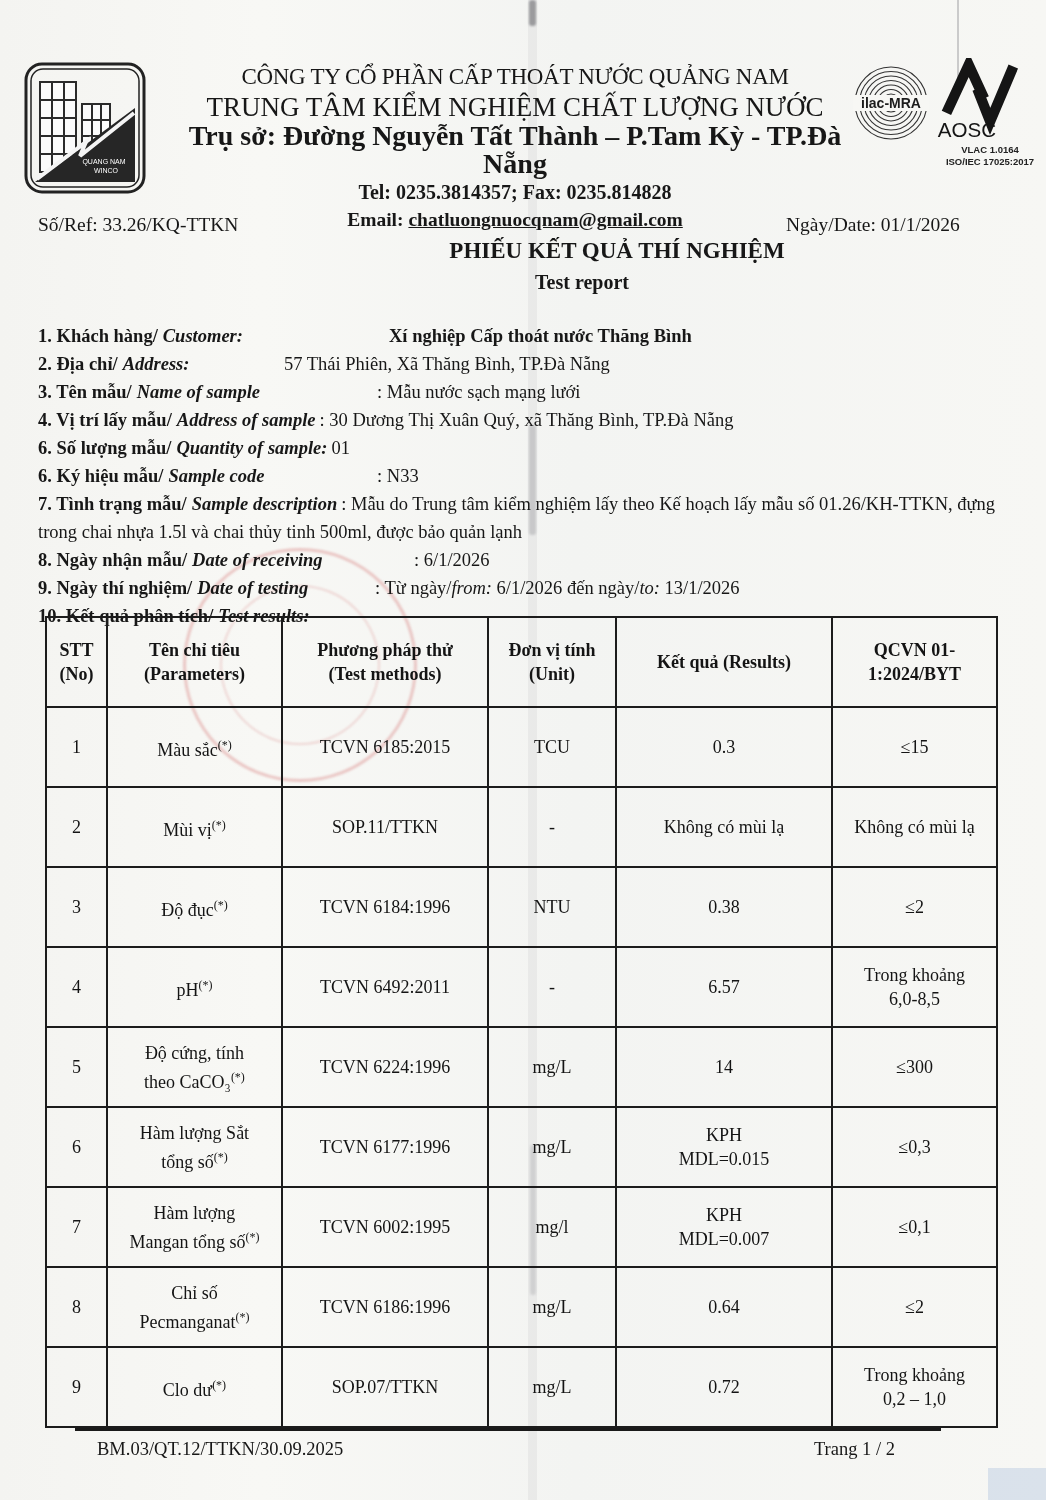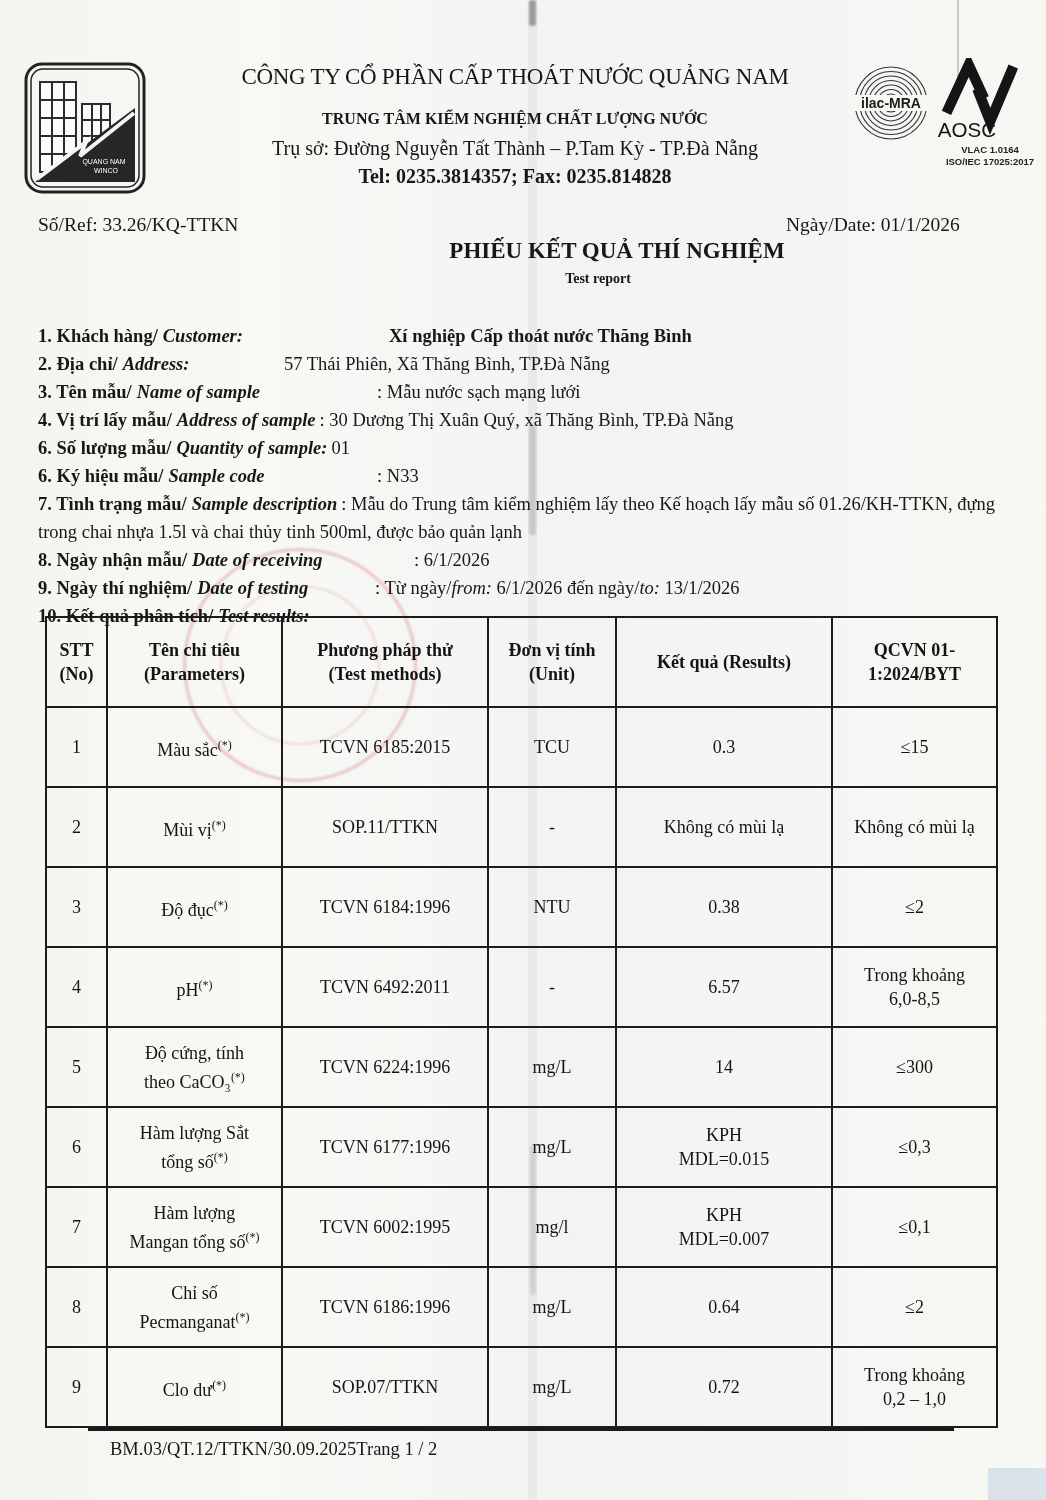--- a/index.html
+++ b/index.html
@@ -27,41 +27,41 @@
            filter:blur(0.8px); pointer-events:none; }
   .stamp::before { content:""; position:absolute; inset:0; border-radius:50%;
                    border:3px solid rgba(205,85,85,0.30); }
   .stamp::after  { content:""; position:absolute; inset:37px; border-radius:50%;
                    border:2px solid rgba(205,85,85,0.20); }
 
   
   .logo-left { position:absolute; left:22px; top:60px; }
   .header-center { position:absolute; left:165px; top:62px; width:700px; text-align:center; }
   .h-line1 { font-size:23px;   line-height:30px; letter-spacing:-0.3px; }
-  .h-line2 { font-size:16px;   line-height:30px; font-weight:bold;margin-top:12px; }
-  .h-line3 { font-size:20px;   line-height:28px; font-weight:normal; }
+  .h-line2 { font-size:27px;   line-height:30px; font-weight:normal; }
+  .h-line3 { font-size:28px;   line-height:28px; font-weight:bold; }
   .h-line4 { font-size:20px;   line-height:28px; font-weight:bold; }
   .h-line5 { font-size:19.5px; line-height:28px; font-weight:bold; }
   .email-u { text-decoration:underline; font-weight:bold; }
 
   .acc-right { position:absolute; left:852px; top:58px; width:194px; }
   .acc-row { display:flex; align-items:flex-end; }
   .acc-codes { text-align:center; width:112px; margin-left:82px; margin-top:2px;
                font-family:"Liberation Sans","DejaVu Sans",sans-serif;
                font-weight:bold; font-size:9.5px; line-height:12px; color:#222; }
 
   
   .ref  { position:absolute; left:38px;  top:214px; font-size:19.5px; }
   .date { position:absolute; left:786px; top:214px; font-size:19.5px; }
 
   
   .title    { position:absolute; left:617px; top:238px; transform:translateX(-50%);
               font-size:23px; font-weight:bold; white-space:nowrap; }
-  .subtitle { position:absolute; left:598px; top:271px; transform:translateX(-50%);
-              font-size:14px; font-weight:bold; white-space:nowrap; }
+  .subtitle { position:absolute; left:582px; top:271px; transform:translateX(-50%);
+              font-size:20px; font-weight:bold; white-space:nowrap; }
 
   
   .items { position:absolute; left:38px; top:302px; width:970px;
            font-size:18.5px; line-height:28px; }
   .item .lbl { display:inline-block; }
   .vn { font-weight:bold; }
   .en { font-weight:bold; font-style:italic; margin-left:5px; }
   .en-i { font-style:italic; }
   .val { margin-left:4px; }
   .bold { font-weight:bold; }
@@ -74,22 +74,22 @@
   .results th, .results td {
     border:2px solid #1c1c1c; text-align:center; vertical-align:middle;
     padding:2px 5px; font-size:18px; color:#141414;
   }
   .results th { height:84px; font-weight:bold; white-space:pre-line; line-height:24px; }
   .results td { height:74px; line-height:24px; }
   .pre { white-space:pre-line; }
   .results sup { font-size:12px; }
 
   
-  .footer { position:absolute; left:88px; top:1428px; width:866px;
-            border-top:3px solid #1a1a1a; display:flex; }
+  .footer { position:absolute; left:75px; top:1428px; width:866px;
+            border-top:3px solid #1a1a1a; display:flex; justify-content:space-between; }
   .f-code { margin:8px 0 0 22px;  font-size:18.5px; }
   .f-page { margin:8px 46px 0 0; font-size:18.5px; }
 </style>
 </head>
 <body>
 
 <div class="page">
 
   <div class="fold"></div>
   <div class="fold-blob blob1"></div>
@@ -128,20 +128,24 @@
       <text x="82" y="104" font-size="7" fill="#ffffff" text-anchor="middle" font-family="Liberation Sans, sans-serif">QUANG NAM</text>
       <text x="84" y="113" font-size="7" fill="#ffffff" text-anchor="middle" font-family="Liberation Sans, sans-serif">WINCO</text>
     </svg>
   </div>
 
   <div class="header-center">
     <div class="h-line1">CÔNG TY CỔ PHẦN CẤP THOÁT NƯỚC QUẢNG NAM</div>
     <div class="h-line2">TRUNG TÂM KIỂM NGHIỆM CHẤT LƯỢNG NƯỚC</div>
     <div class="h-line3">Trụ sở: Đường Nguyễn Tất Thành – P.Tam Kỳ -  TP.Đà Nẵng</div>
     <div class="h-line4">Tel: 0235.3814357; Fax: 0235.814828</div>
+    <div class="h-line5">
+      <span class="bold">Email:</span>
+      <span class="email-u">chatluongnuocqnam@gmail.com</span>
+    </div>
   </div>
 
   <div class="acc-right">
     <div class="acc-row">
       <svg width="78" height="78" viewBox="0 0 78 78">
         <g fill="none" stroke="#333" stroke-width="1.1">
           <circle cx="39" cy="39" r="36"></circle>
             <circle cx="39" cy="39" r="31.5"></circle>
           <circle cx="39" cy="39" r="27"></circle>
             <circle cx="39" cy="39" r="22.5"></circle>

